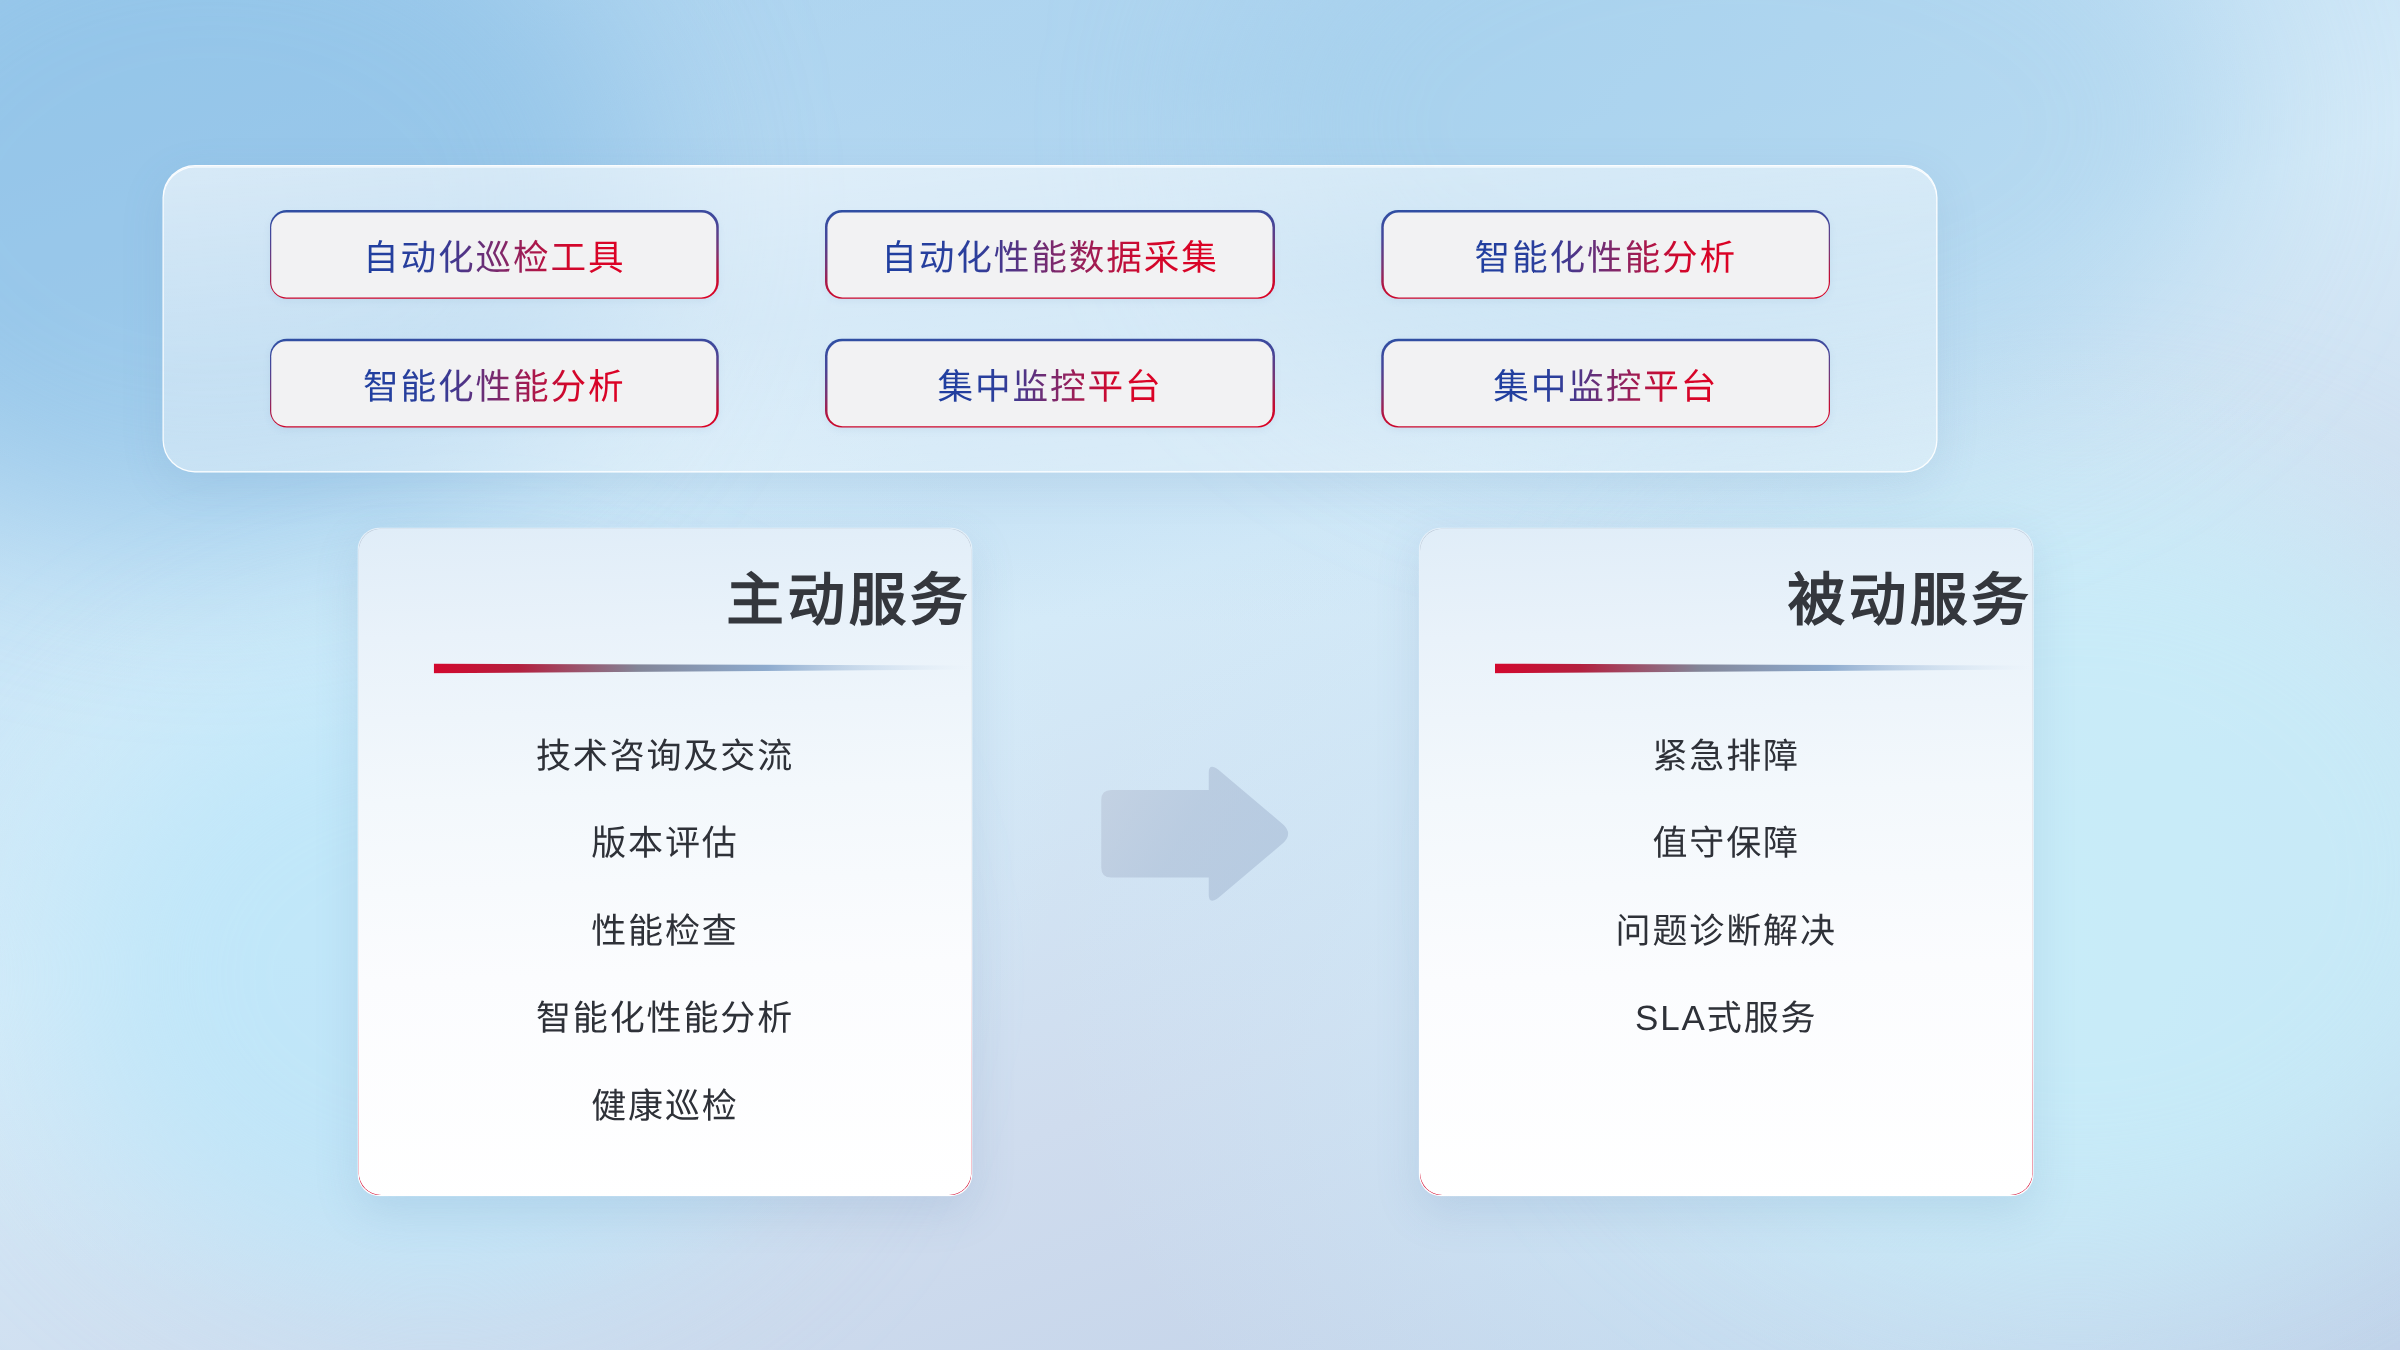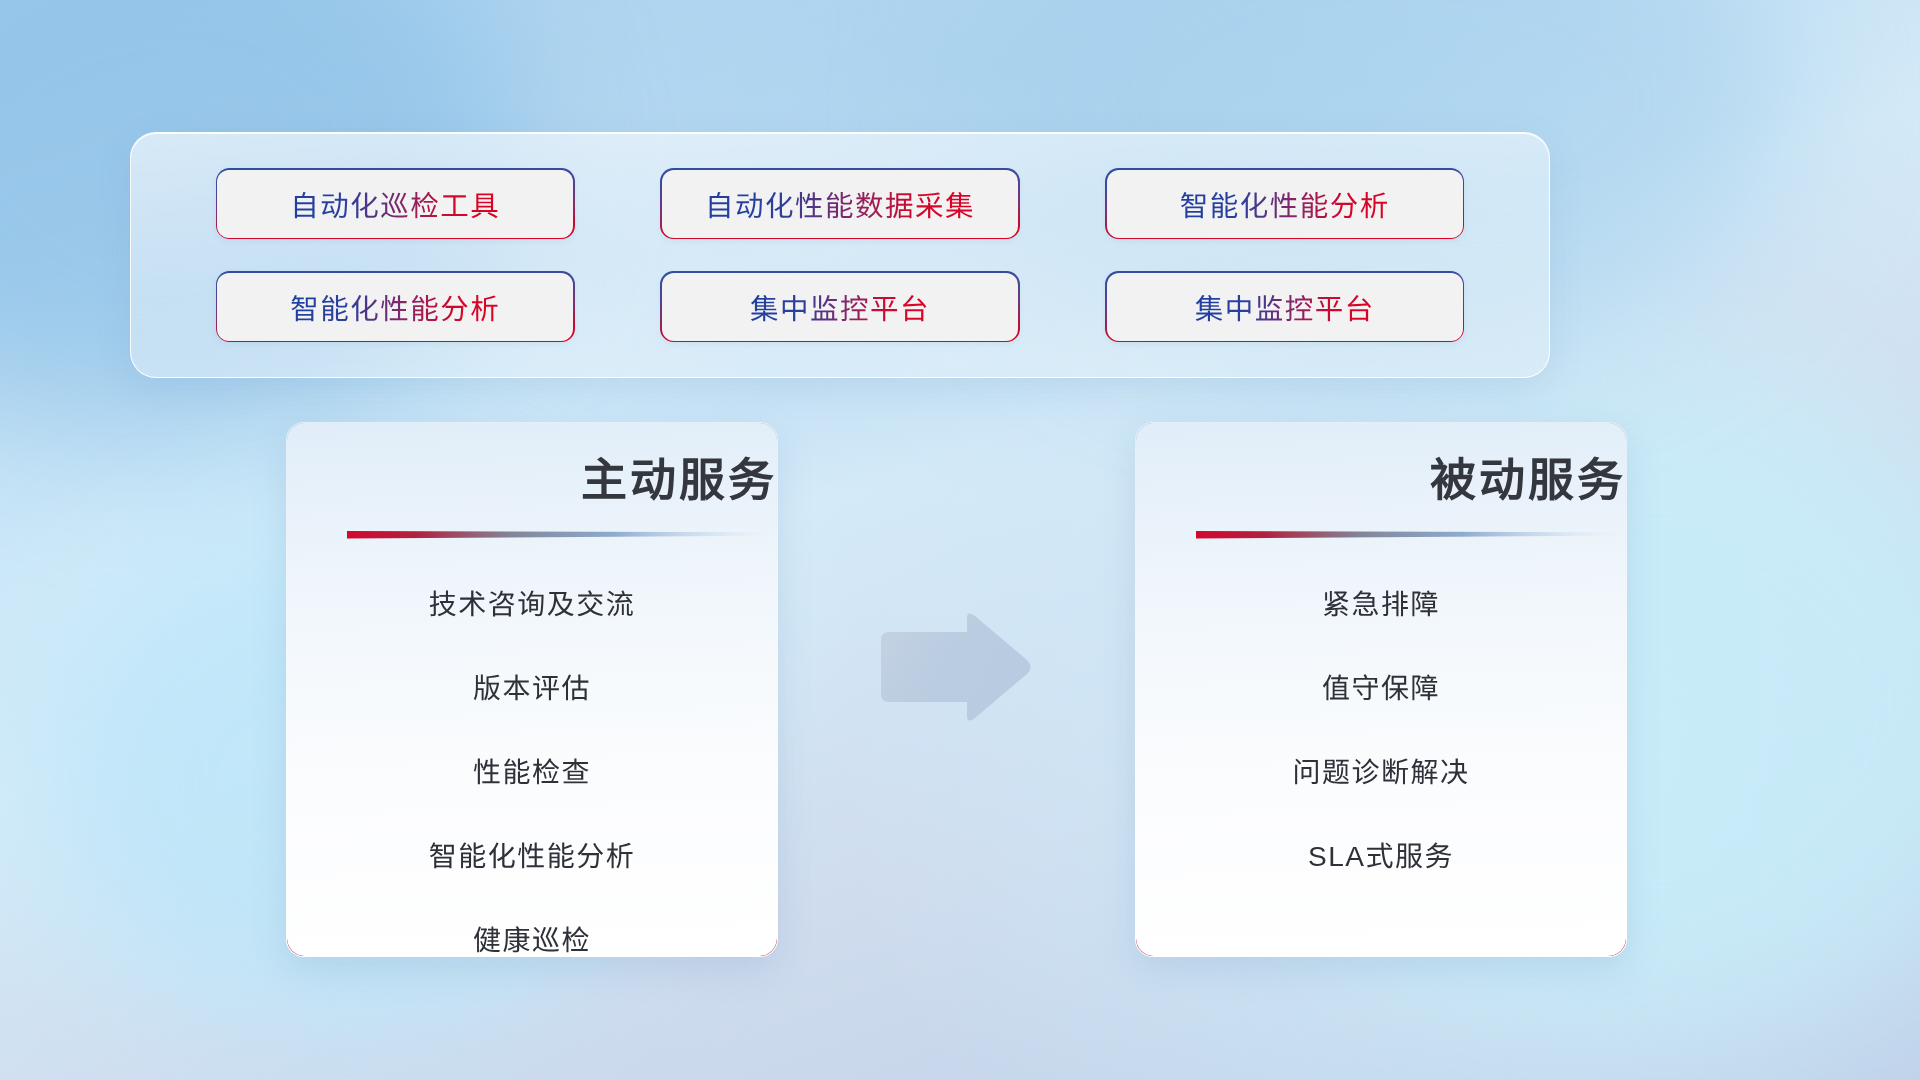--- a/index.html
+++ b/index.html
@@ -157,21 +157,21 @@
   .card-divider svg { display: block; width: 100%; height: 100%; }
 
   .card-list {
     list-style: none;
     margin: 0;
     padding: 0;
     width: 100%;
     display: flex;
     flex-direction: column;
     align-items: center;
-    gap: 16px;
+    gap: 2px;
   }
   .card-list li {
     font-size: 28px;
     color: #2e3138;
     letter-spacing: 1.5px;
     line-height: 1.0;
     padding: 20px 0;
     white-space: nowrap;
   }
 

